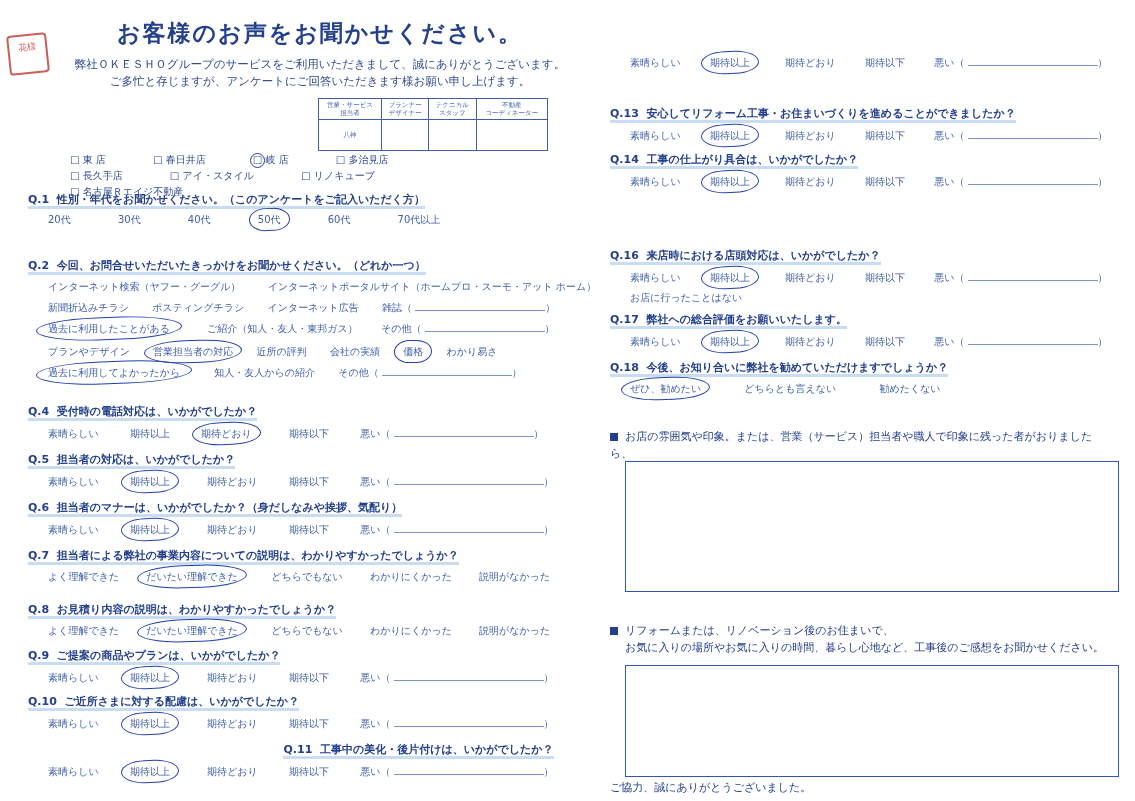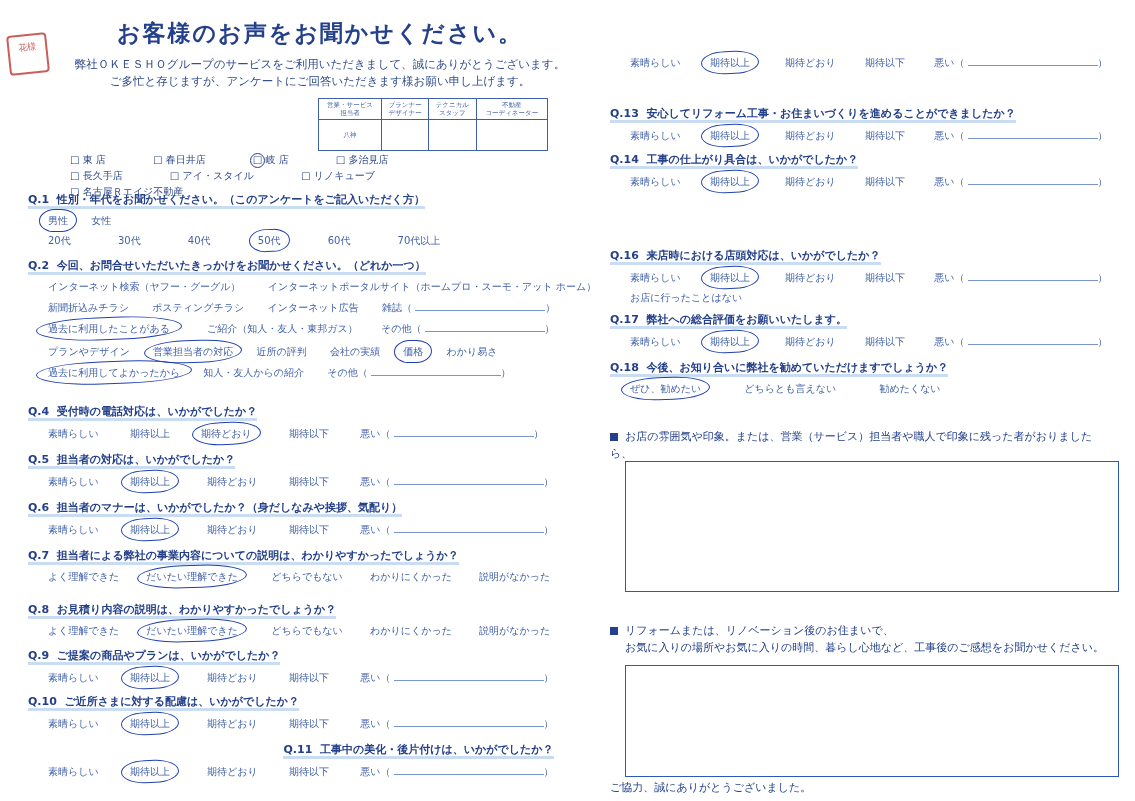--- a/index.html
+++ b/index.html
@@ -123,24 +123,20 @@
         <span>□ <span>アイ・スタイル</span></span>
         <span>□ <span>リノキューブ</span></span>
         <span>□ <span>名古屋Ｒエイジ不動産</span></span>
       </div>
     </div>
 
     <div class="q" style="left:28px;top:192px;">
       <span class="qh">
         <span class="ul"></span><span>Q.1</span>&nbsp;&nbsp;<span>性別・年代をお聞かせください。（このアンケートをご記入いただく方）</span>
       </span>
-      <div class="opts" style="margin-left:20px;">
-        <span class="o circ">男性</span>
-        <span class="o">女性</span>
-      </div>
       <div class="opts" style="margin-left:20px;margin-top:6px;">
         <span class="o" style="margin-right:44px">20代</span>
         <span class="o" style="margin-right:44px">30代</span>
         <span class="o" style="margin-right:44px">40代</span>
         <span class="o circ" style="margin-right:44px">50代</span>
         <span class="o" style="margin-right:44px">60代</span>
         <span class="o">70代以上</span>
       </div>
     </div>
 
@@ -170,21 +166,21 @@
     <div class="q" style="left:28px;top:338px;">
       <div class="opts" style="margin-left:20px;">
         <span class="o">プランやデザイン</span>
         <span class="o circ">営業担当者の対応</span>
         <span class="o">近所の評判</span>
         <span class="o">会社の実績</span>
         <span class="o circ">価格</span>
         <span class="o">わかり易さ</span>
       </div>
       <div class="opts" style="margin-left:20px;margin-top:6px;">
-        <span class="o circ wide" style="margin-right:20px">過去に利用してよかったから</span>
+        <span class="o circ wide" style="margin-right:31px">過去に利用してよかったから</span>
         <span class="o">知人・友人からの紹介</span>
         <span class="o blank">その他（</span>
         <span class="line" style="width:130px"></span><span>）</span>
       </div>
     </div>
 
     <div class="q" style="left:28px;top:404px;">
       <span class="qh">
         <span class="ul"></span><span>Q.4</span>&nbsp;&nbsp;<span>受付時の電話対応は、いかがでしたか？</span>
       </span>

